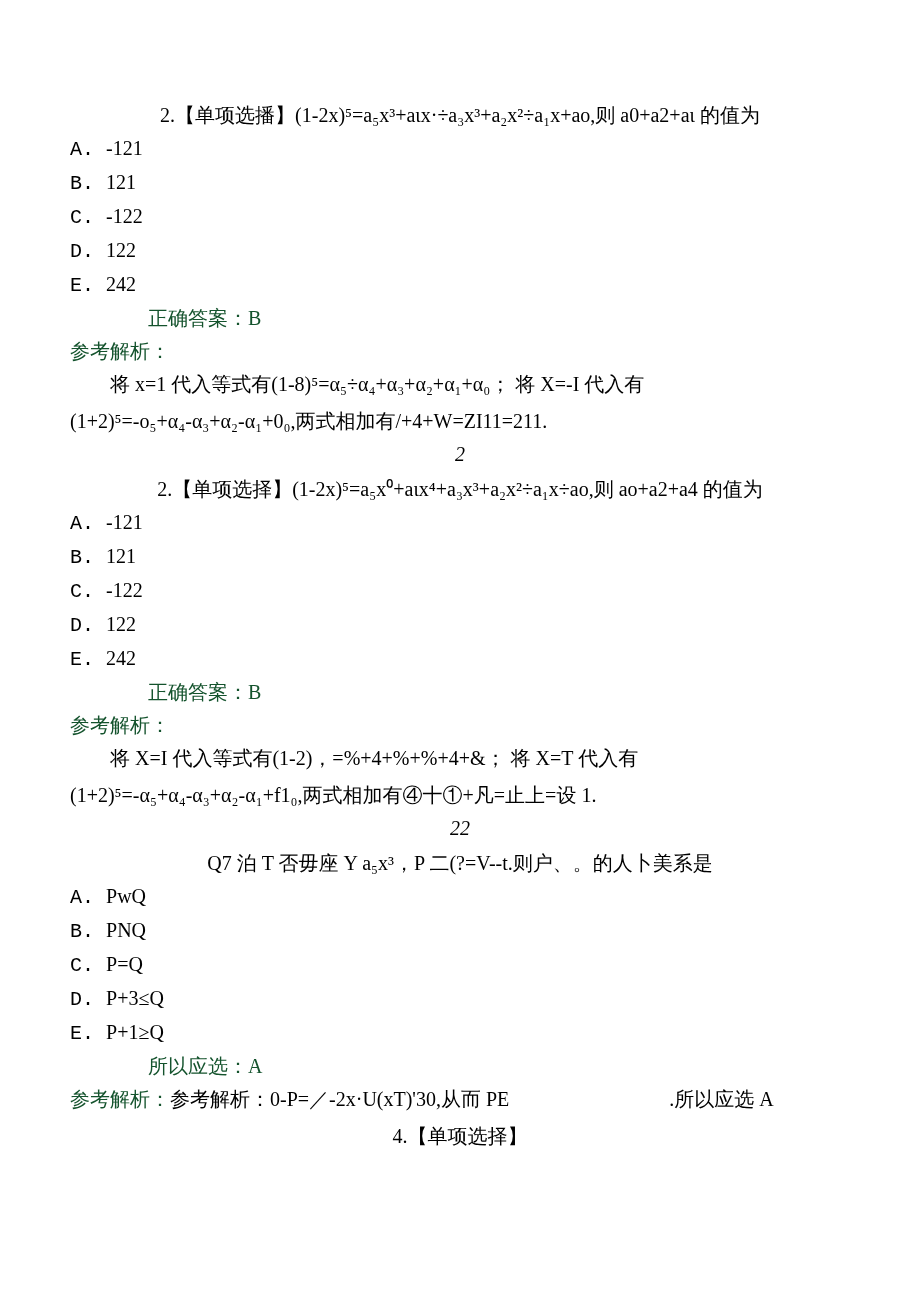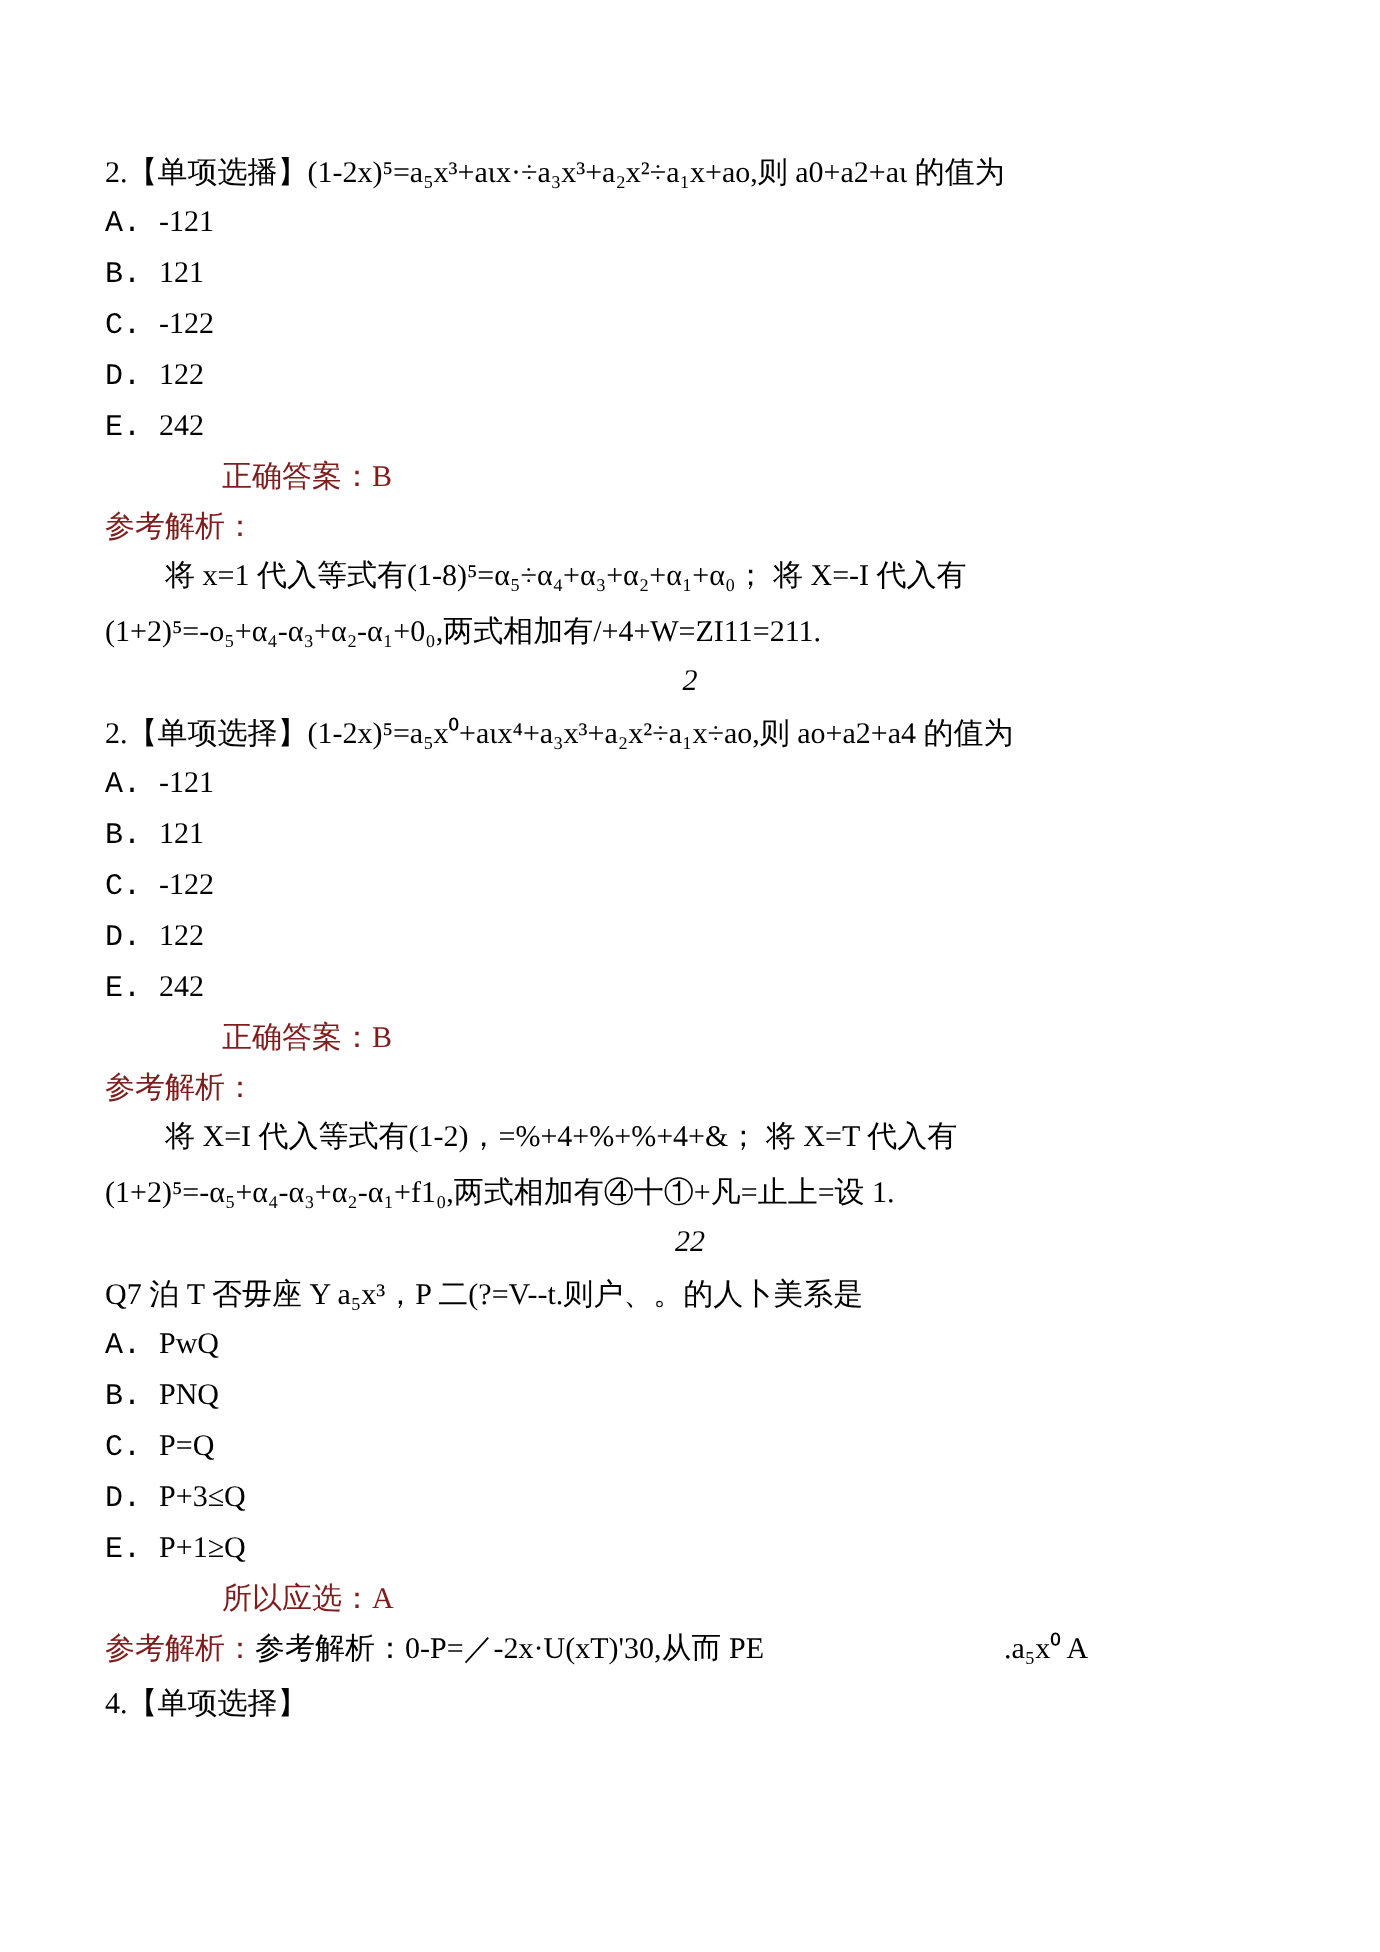--- a/index.html
+++ b/index.html
@@ -6,25 +6,25 @@
   body {
     width: 920px;
     min-height: 1301px;
     background: #fff;
     font-family: "SimSun", "宋体", serif;
     font-size: 20px;
     color: #000;
     padding: 100px 70px 40px 70px;
     line-height: 1.55;
   }
-  .question-line { margin-bottom: 2px; }
+  .question-line { margin-bottom: 2px; text-align: center; }
   .option { margin-bottom: 2px; }
   .opt-label { font-family: "Courier New", monospace; margin-right: 12px; }
   .answer-line { padding-left: 78px; margin: 2px 0; }
-  .red { color: #7f1d1d; }
+  .red { color: #14532d; }
   .analysis-head { margin: 2px 0; }
   .analysis-body { padding-left: 40px; margin-bottom: 6px; }
   .formula { margin-bottom: 4px; }
   .center-frac { text-align: center; font-style: italic; margin-top: -2px; margin-bottom: 4px; }
   .q4 { margin-top: 6px; }
 </style>
 </head>
 <body>
 
 <div class="question-line">2.【单项选播】(1-2x)⁵=a₅x³+aιx·÷a₃x³+a₂x²÷a₁x+ao,则 a0+a2+aι 的值为</div>
@@ -52,16 +52,16 @@
 <div class="center-frac">22</div>
 
 <div class="question-line">Q7 泊 T 否毋座 Y a₅x³，P 二(?=V--t.则户、。的人卜美系是</div>
 <div class="option"><span class="opt-label">A.</span><span>PwQ</span></div>
 <div class="option"><span class="opt-label">B.</span><span>PNQ</span></div>
 <div class="option"><span class="opt-label">C.</span><span>P=Q</span></div>
 <div class="option"><span class="opt-label">D.</span><span>P+3≤Q</span></div>
 <div class="option"><span class="opt-label">E.</span><span>P+1≥Q</span></div>
 <div class="answer-line"><span class="red">所以应选：A</span></div>
 <div>
-  <span class="red">参考解析：</span><span>参考解析：0-P=／-2x·U(xT)'30,从而 PE</span><span style="display:inline-block;width:160px;"></span><span>.a₅x⁰ A</span>
+  <span class="red">参考解析：</span><span>参考解析：0-P=／-2x·U(xT)'30,从而 PE</span><span style="display:inline-block;width:160px;"></span><span>.所以应选 A</span>
 </div>
 
 <div class="question-line q4">4.【单项选择】</div>
 
 </body></html>

